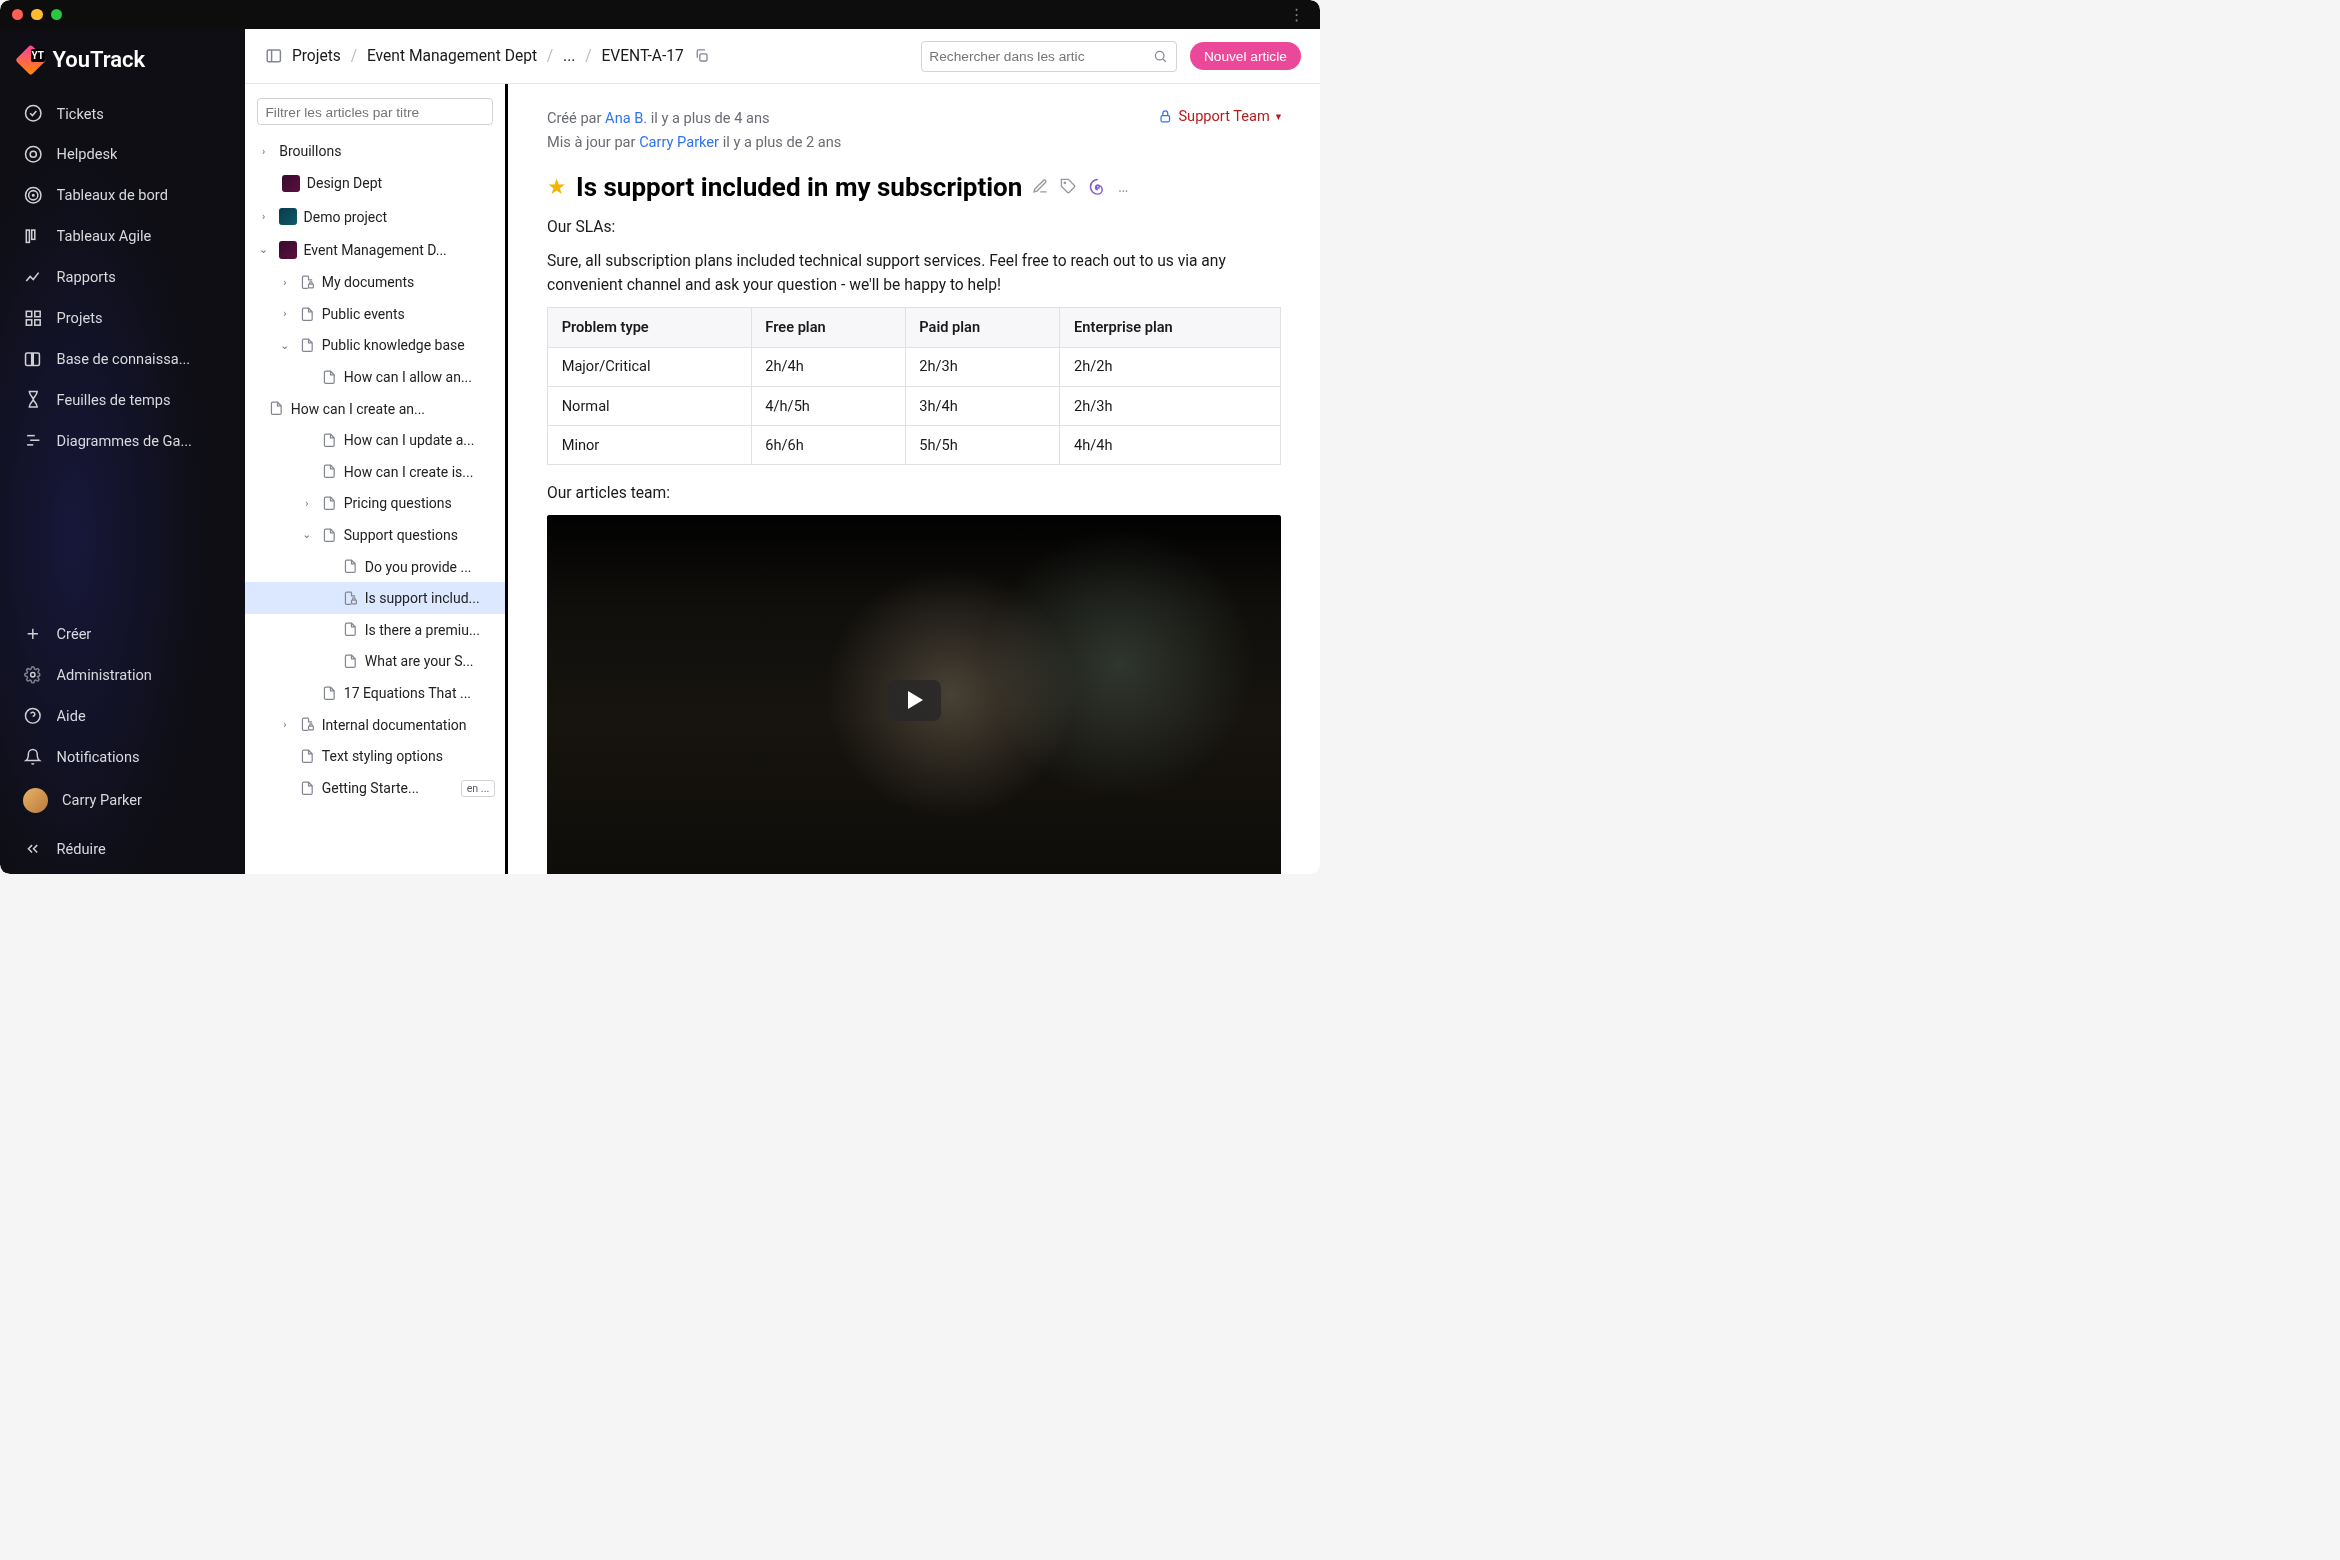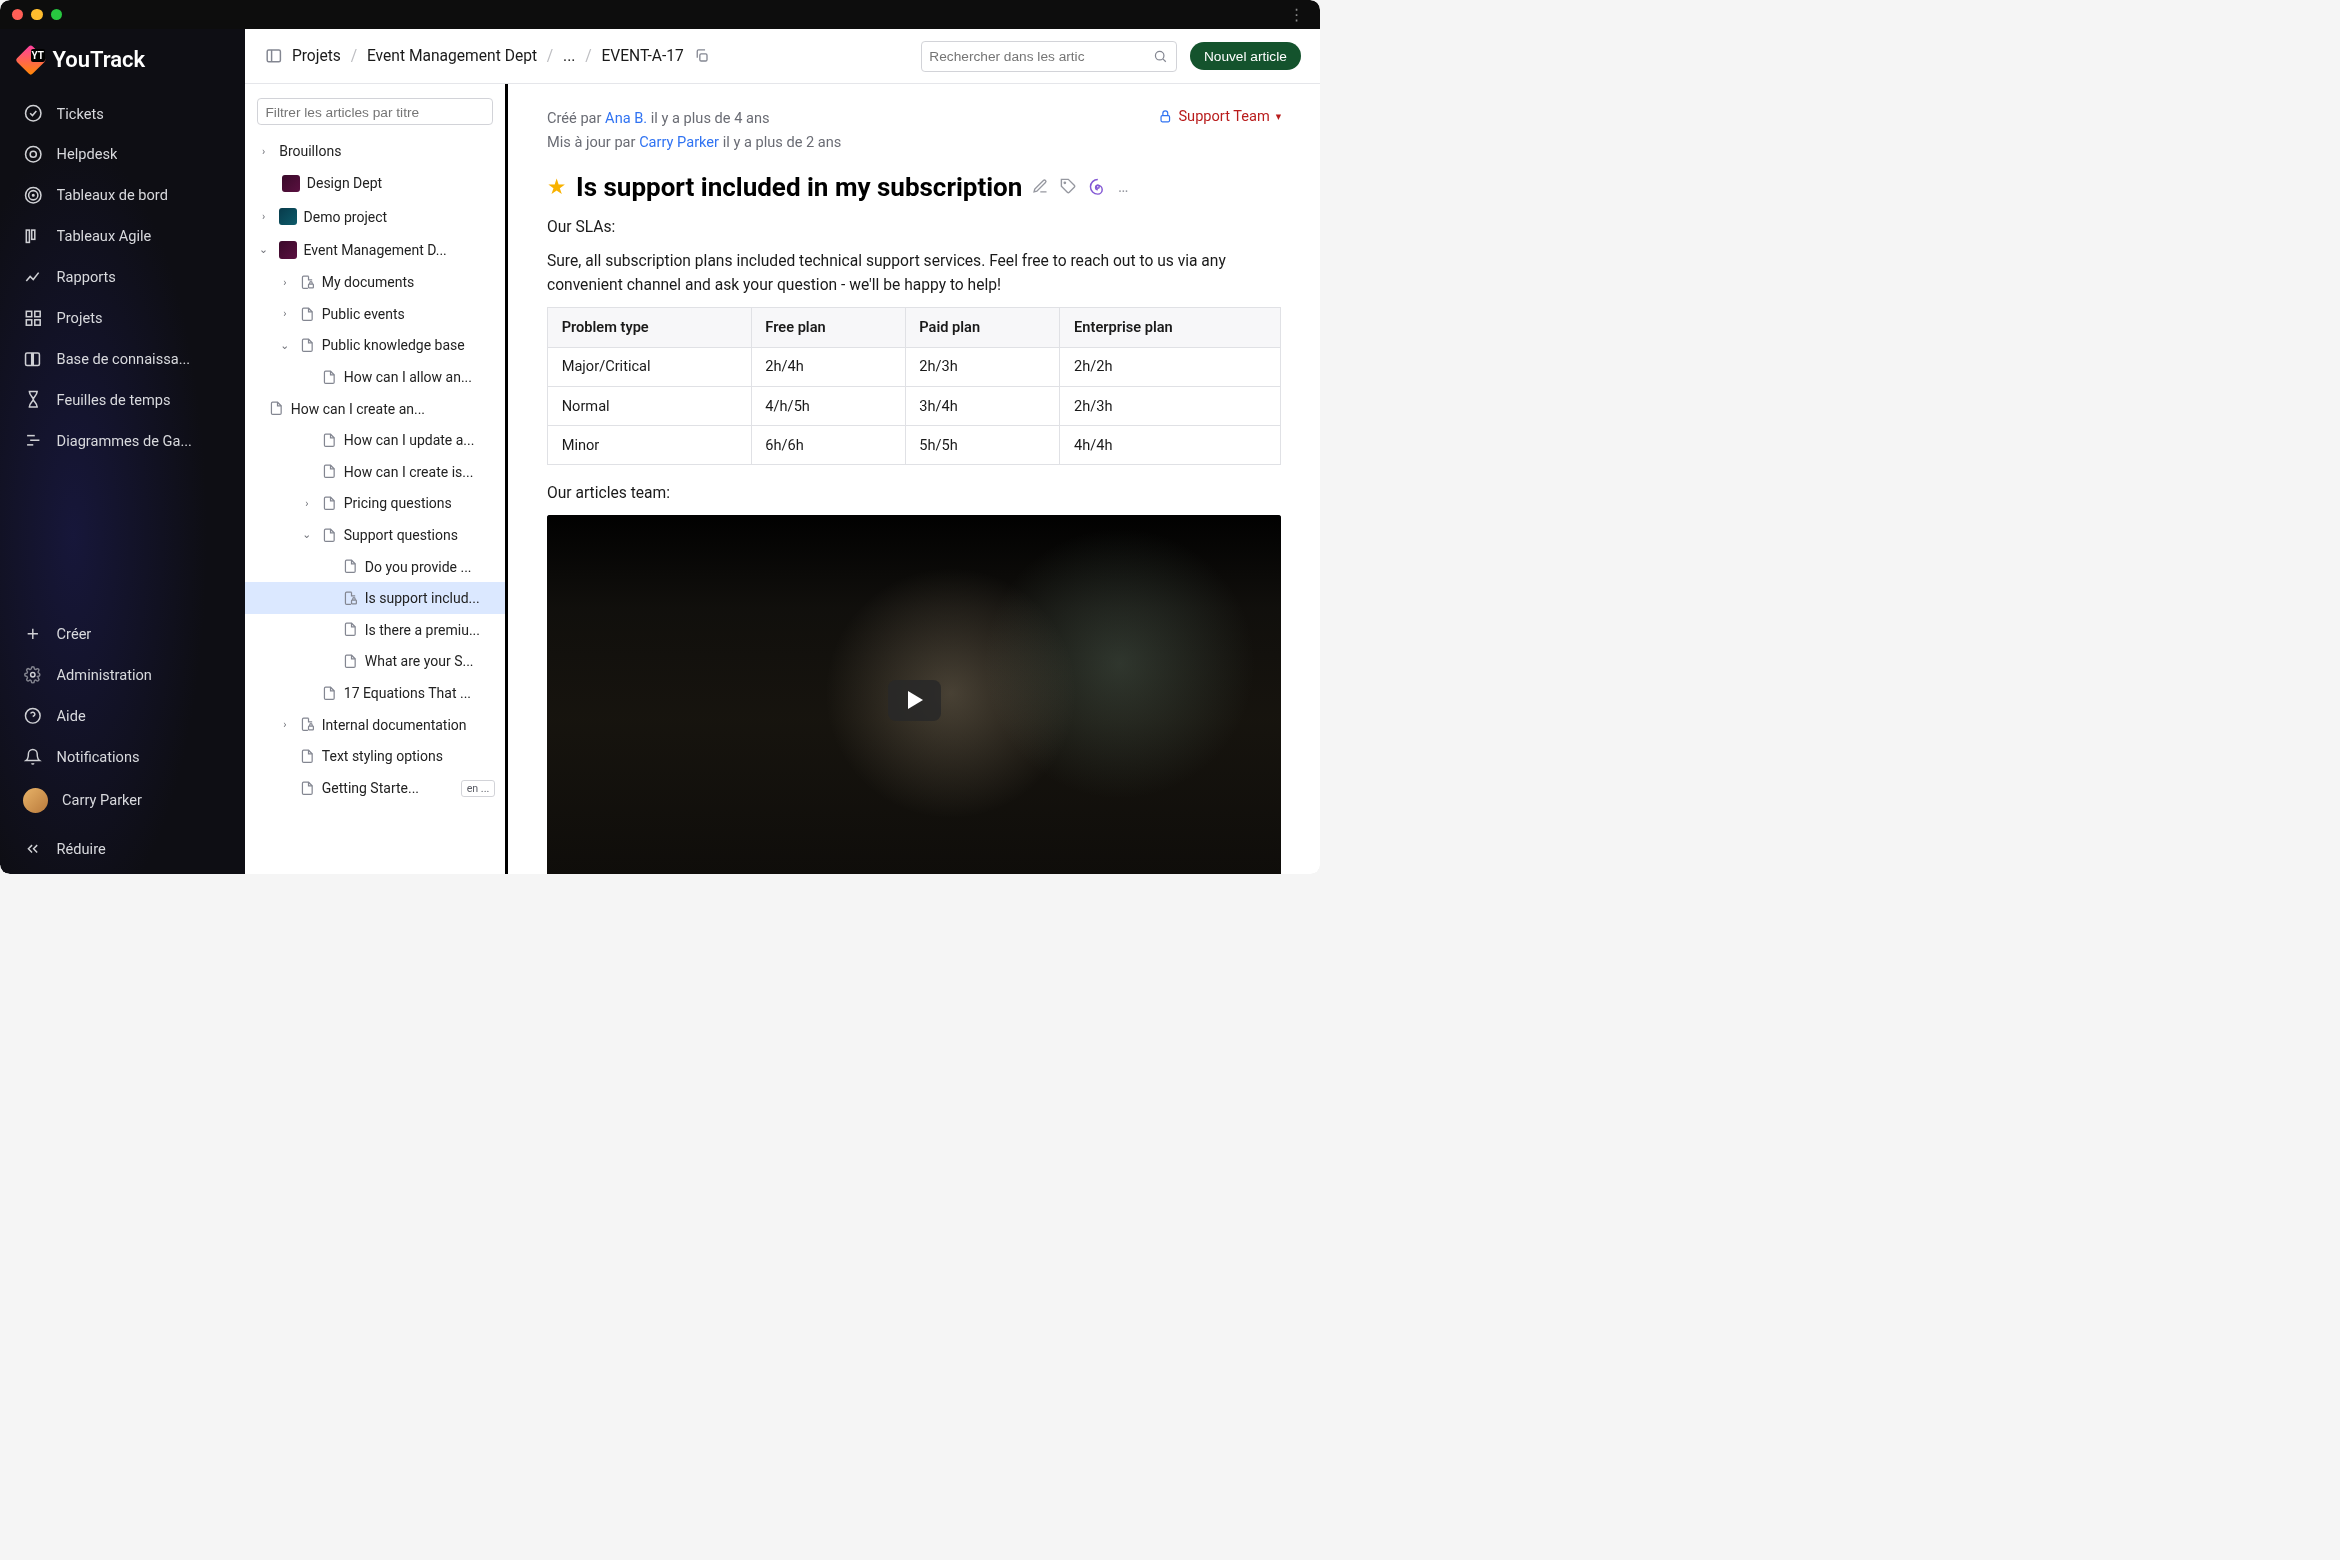--- a/index.html
+++ b/index.html
@@ -100,21 +100,21 @@
     display:flex; align-items:center; gap: 5.9px;
     width: 256px; height: 31px;
     border: 1px solid #d2d3d8; border-radius: 3.9px;
     padding: 0 7.8px; color: #9698a0;
     font-size: 13.7px;
   }
   .search-box input {
     flex:1; border:0; outline:0; font-size: 13.7px; color:#444;
   }
   .new-article-btn {
-    background: #14532d; color:#fff;
+    background: #ec4899; color:#fff;
     border:0; border-radius: 14px;
     font-size: 13.7px; padding: 6.8px 13.7px; cursor:pointer;
   }
   .body { flex:1; display:flex; min-height:0; }
   
   .tree-panel {
     width: 263px; border-right: 3px solid #000000;
     display:flex; flex-direction:column;
     padding: 13.7px 0 0 0;
   }

